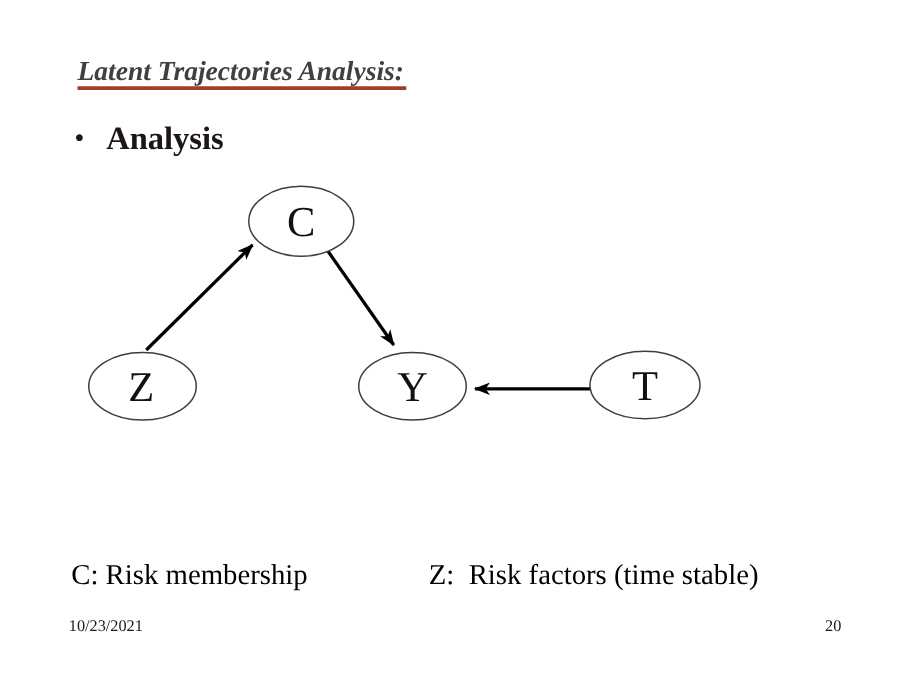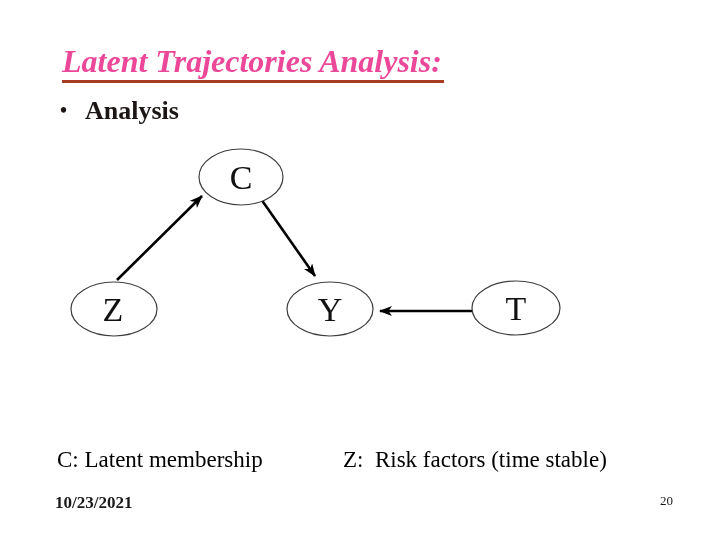--- a/index.html
+++ b/index.html
@@ -9,25 +9,25 @@
     width: 720px;
     height: 540px;
     background: #ffffff;
     font-family: "Liberation Serif", serif;
     overflow: hidden;
   }
   .slide-title {
     position: absolute;
     left: 62px;
     top: 45px;
-    font-size: 32px;
+    font-size: 22px;
     line-height: 1.05;
     font-weight: bold;
     font-style: italic;
-    color: #ec4899;
+    color: #404040;
     border-bottom: 3px solid #a93b23;
     padding-bottom: 1px;
     padding-right: 2px;
   }
   .bullet-row {
     position: absolute;
     left: 60px;
     top: 96px;
     display: flex;
     align-items: baseline;
@@ -68,23 +68,22 @@
     color: #000000;
     line-height: 33px;
     white-space: pre;
   }
   .legend-col.left  { left: 57px; }
   .legend-col.right { left: 343px; }
   .footer-date {
     position: absolute;
     left: 55px;
     top: 493px;
-    font-size: 17px;
+    font-size: 13px;
     color: #1a1a1a;
-    font-weight: bold;
   }
   .footer-page {
     position: absolute;
     right: 47px;
     top: 493px;
     font-size: 13px;
     color: #1a1a1a;
   }
 </style>
 </head>
@@ -117,21 +116,21 @@
     <text class="node-label" x="113" y="321">Z</text>
 
     <ellipse class="node-ellipse" cx="330" cy="309" rx="43" ry="27"></ellipse>
     <text class="node-label" x="330" y="321">Y</text>
 
     <ellipse class="node-ellipse" cx="516" cy="308" rx="44" ry="27"></ellipse>
     <text class="node-label" x="516" y="320">T</text>
   </svg>
 
   <div class="legend-col left">
-    <div>C: Latent membership</div>
+    <div>C: Risk membership</div>
     
   </div>
 
   <div class="legend-col right">
     <div>Z:  Risk factors (time stable)</div>
     
   </div>
 
   <div class="footer-date">10/23/2021</div>
 

